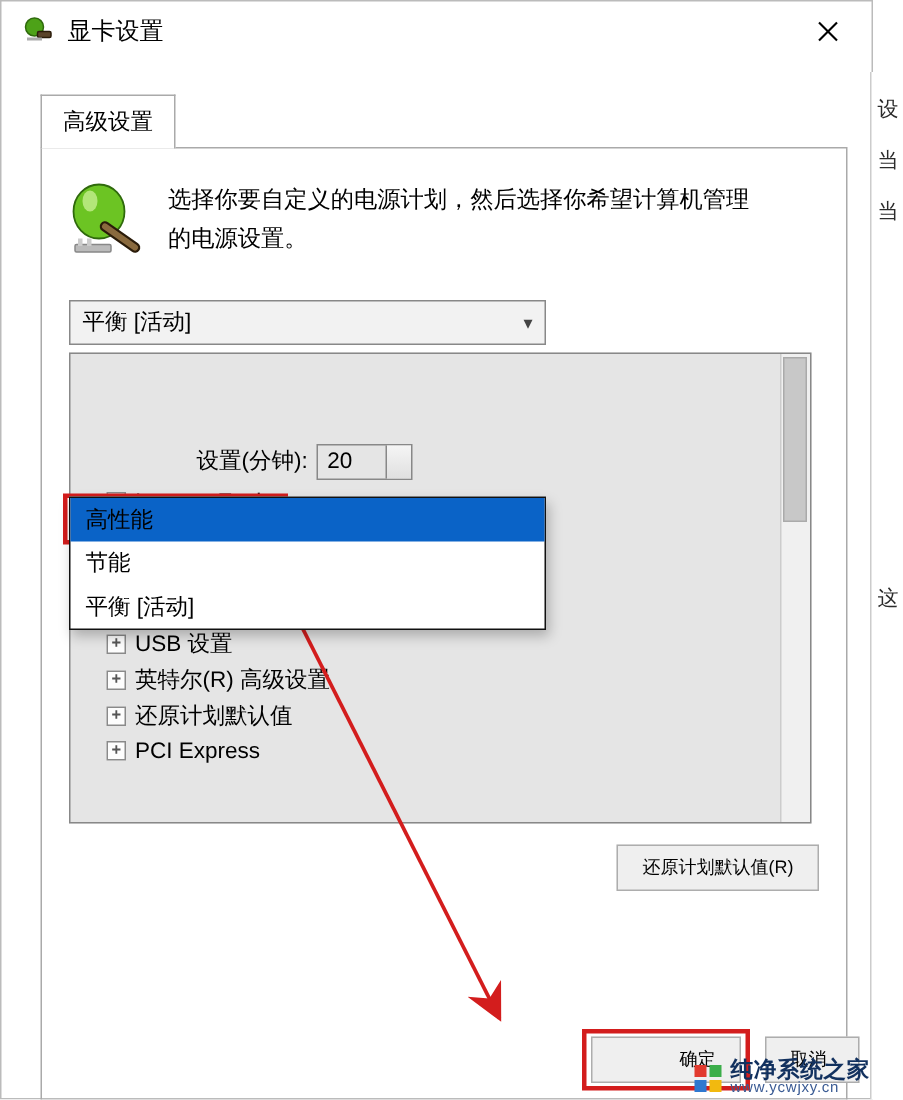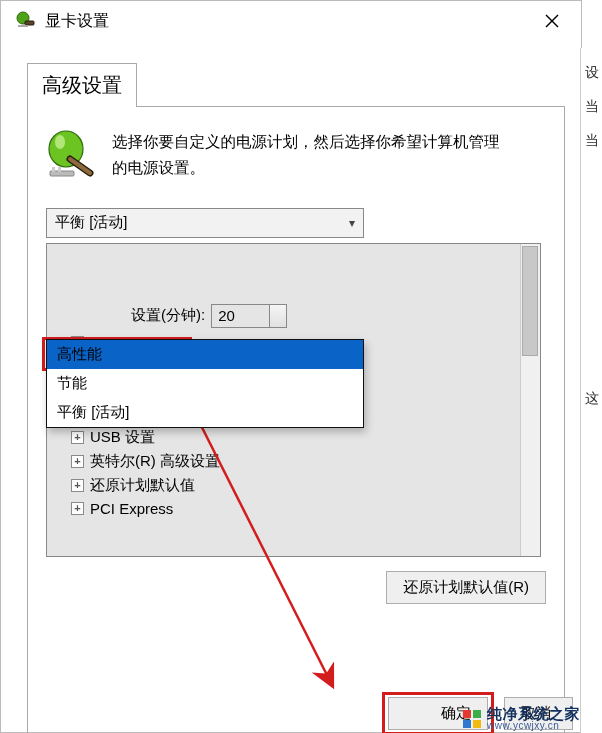--- a/index.html
+++ b/index.html
@@ -4,46 +4,46 @@
   <style>
     * { margin:0; padding:0; box-sizing:border-box; }
     body { font-family:"Microsoft YaHei","Segoe UI",sans-serif; font-size:15px; color:#000; background:#fff; width:602px; height:733px; overflow:hidden; position:relative; }
     .window { width:582px; height:733px; border:1px solid #bbb; background:#fff; position:relative; }
     .titlebar { height:40px; display:flex; align-items:center; padding:0 14px; border-bottom:none; position:relative; }
     .titlebar .icon-box { width:20px; height:20px; margin-right:10px; position:relative; }
     .titlebar .title-txt { font-size:16px; }
     .titlebar .close { margin-left:auto; font-size:22px; font-weight:300; cursor:pointer; padding:4px 8px; line-height:1; }
     .client { padding:22px 16px 0 26px; position:relative; }
     .tabstrip { display:flex; }
-    .tab { border:1px solid #aaa; border-bottom:none; padding:8px 14px; font-size:20px; background:#fff; position:relative; z-index:2; cursor:pointer;text-align:right; }
+    .tab { border:1px solid #aaa; border-bottom:none; padding:8px 14px; font-size:15px; background:#fff; position:relative; z-index:2; cursor:pointer;text-align:right; }
     .tabpanel { border:1px solid #aaa; margin-top:-1px; padding:22px 18px 18px 18px; position:relative; height:636px; }
     .desc-row { display:flex; align-items:center; gap:14px; margin-bottom:26px; }
     .batt-icon { flex:0 0 52px; height:52px; }
     .desc-txt { font-size:15.5px; line-height:1.7; }
     .plan-select { width:318px; height:30px; border:1px solid #888; background:#f2f2f2; display:flex; align-items:center; padding:0 8px; font-size:15px; cursor:pointer; position:relative; }
     .plan-select .chev { margin-left:auto; font-size:12px; color:#444; }
     .plan-dropdown { position:absolute; left:18px; top:232px; width:318px; border:1px solid #111; background:#fff; z-index:20; box-shadow:2px 4px 8px rgba(0,0,0,.25); }
     .plan-opt { padding:5px 10px; font-size:15px; cursor:pointer; }
     .plan-opt.sel { background:#0a63c7; color:#000000; }
     .hl-red { border:3px solid #d31d1d; position:absolute; pointer-events:none; }
     .tree-wrap { border:1px solid #888; background:#e5e5e5; margin-top:5px; width:99%; height:314px; position:relative; overflow:hidden; }
     .tree-inner { padding:60px 8px 8px 24px; font-size:15px; }
     .setting-row { display:flex; align-items:center; gap:6px; margin-bottom:6px; margin-left:60px; }
-    .spin { width:76px; height:24px; border:1px solid #888; display:flex; align-items:center; padding:0 18px 0 6px; position:relative; }
+    .spin { width:64px; height:24px; border:1px solid #888; display:flex; align-items:center; padding:0 18px 0 6px; position:relative; }
     .spin::after { content:""; position:absolute; right:0; top:0; width:16px; height:100%; border-left:1px solid #888; background:linear-gradient(#f5f5f5,#e0e0e0); }
     .spin .ar-up, .spin .ar-dn { position:absolute; right:3px; font-size:8px; color:#000; }
     .spin .ar-up { top:1px; }
     .spin .ar-dn { bottom:1px; }
     .tnode { display:flex; align-items:center; gap:6px; margin:5px 0; cursor:pointer; }
     .expander { width:13px; height:13px; border:1px solid #8a8a8a; display:flex; align-items:center; justify-content:center; font-size:11px; line-height:1; font-weight:bold; color:#555; background:#fdfdfd; }
     .tnode .lbl { }
     .vscroll { position:absolute; right:0; top:0; width:20px; height:100%; background:#f0f0f0; border-left:1px solid #ccc; }
     .vthumb { position:absolute; right:2px; top:2px; width:16px; height:110px; background:#c8c8c8; border:1px solid #aaa; }
     .restore-row { display:flex; justify-content:flex-end; margin-top:14px; }
-    .btn { background:#efefef; border:1px solid #adadad; padding:6px 16px; font-size:15px; cursor:pointer; }
+    .btn { background:#efefef; border:1px solid #adadad; padding:6px 16px; font-size:12px; cursor:pointer; }
     .footer { position:absolute; bottom:12px; right:8px; display:flex; gap:16px; }
     .footer .btn { min-width:100px; text-align:right; }
     .ok-hl { border:3px solid #d31d1d; position:absolute; pointer-events:none; }
     .arrow-svg { position:absolute; pointer-events:none; z-index:15; }
     .sidecut { position:absolute; right:0; top:48px; bottom:0; width:22px; background:#fff; border-left:1px solid #ccc; overflow:hidden; }
     .sidecut span { display:block; font-size:14px; margin:16px 4px; color:#2b2b2b; }
     .wm { position:absolute; right:22px; bottom:2px; display:flex; align-items:center; gap:6px; font-size:15px; font-weight:bold; color:#12315f; letter-spacing:.5px; }
     .wm-logo { width:18px; height:18px; display:grid; grid-template-columns:1fr 1fr; grid-template-rows:1fr 1fr; gap:2px; }
     .wm-logo span { display:block; }
   </style>

